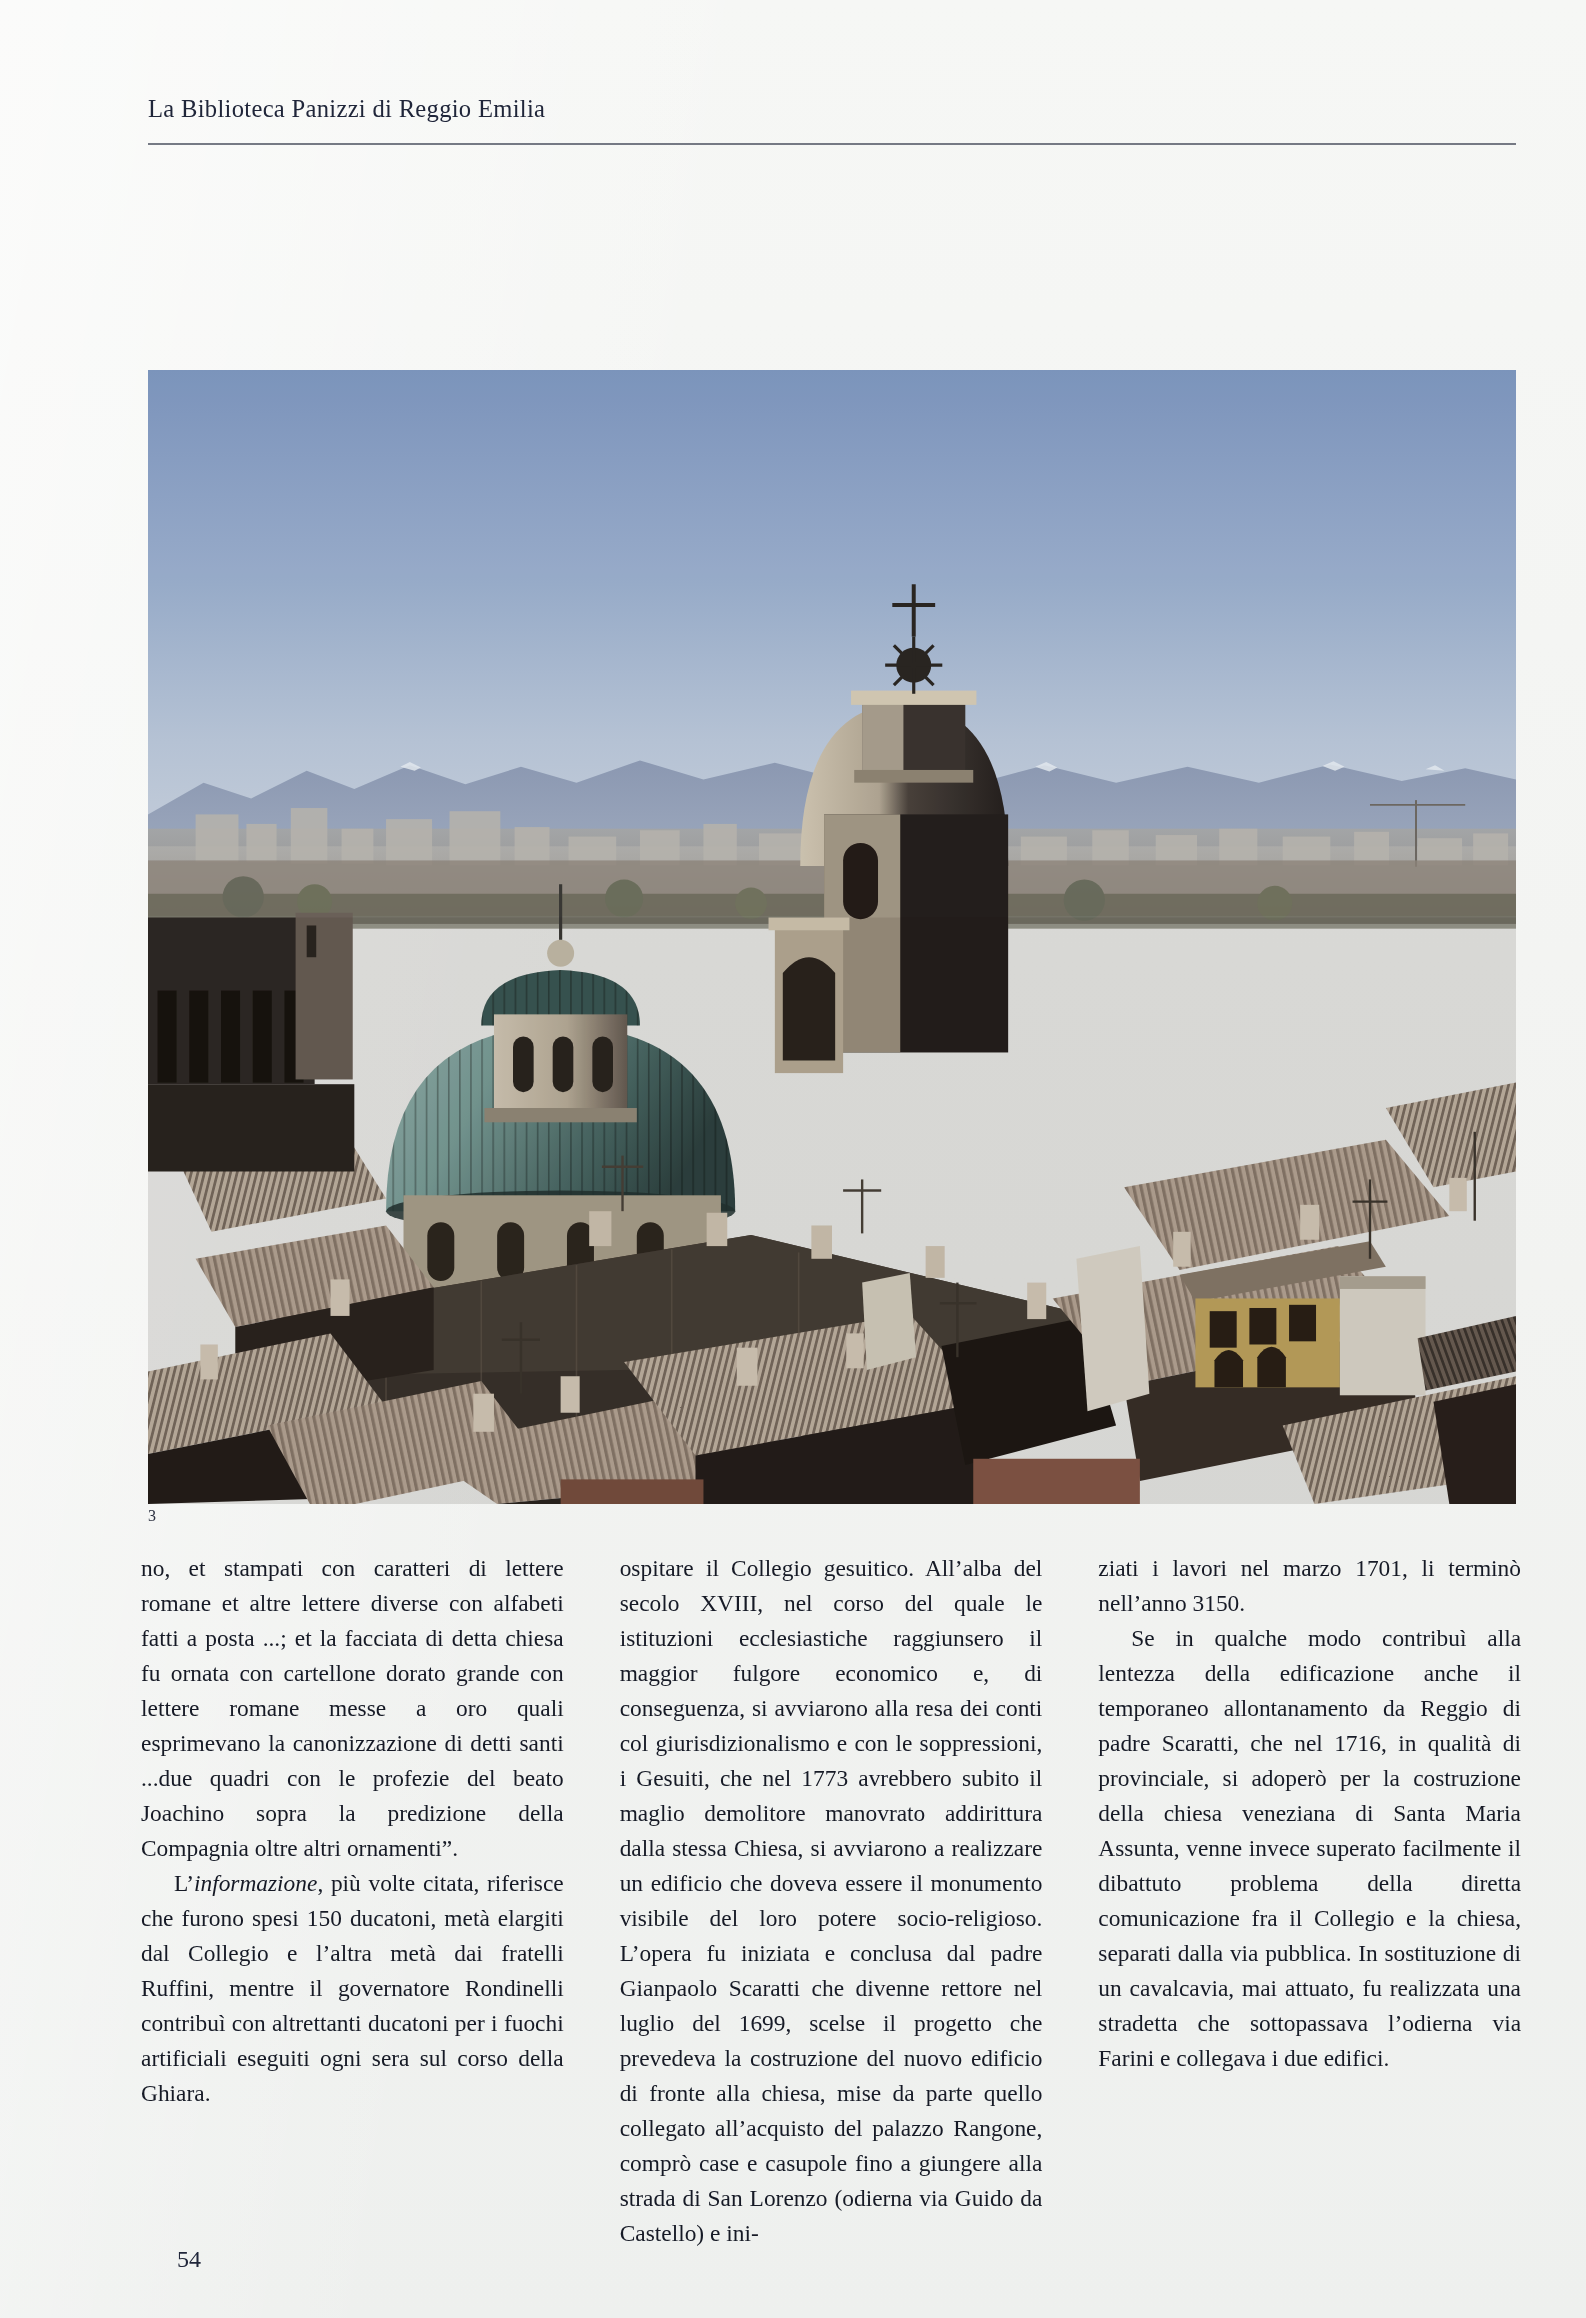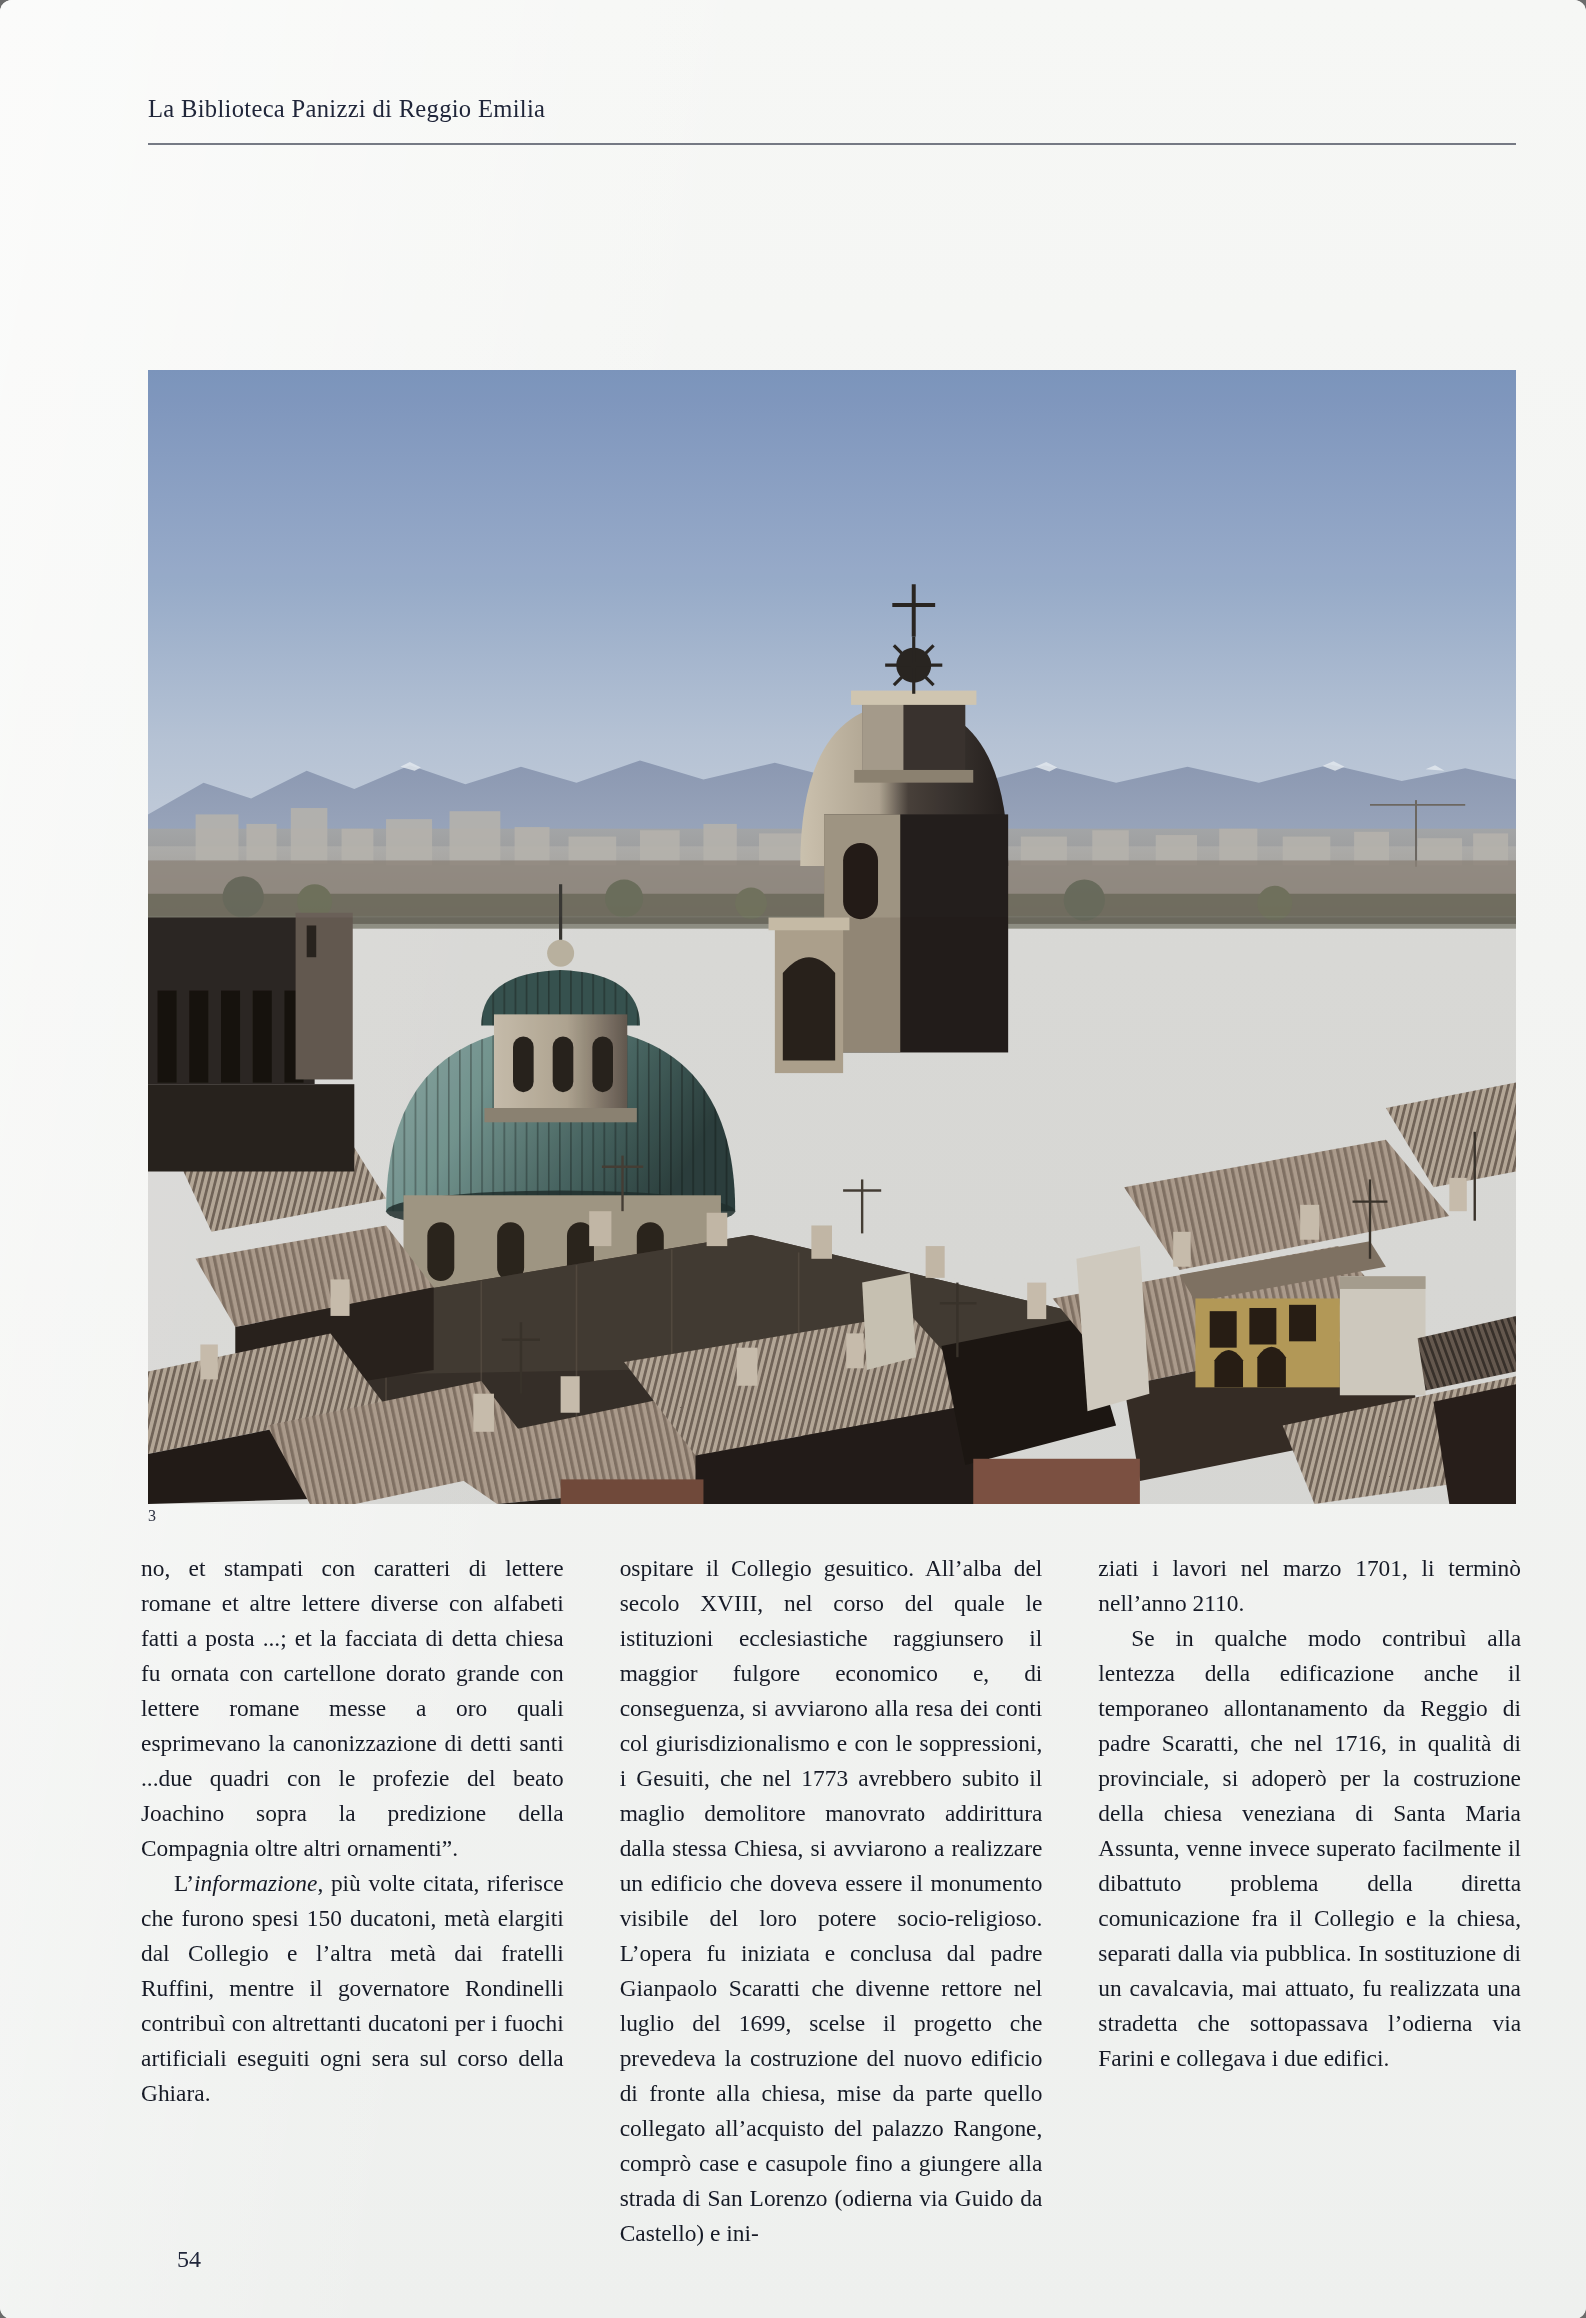--- a/index.html
+++ b/index.html
@@ -8,21 +8,20 @@
     background: #6b6b6b;
   }
   .page {
     position: relative;
     width: 1586px;
     height: 2319px;
     background: #f4f5f3;
     overflow: hidden;
     font-family: "Liberation Serif", "DejaVu Serif", serif;
     color: #1b1f2a;
-    border-radius: 12px;
   }
   
   .paper-tone {
     position: absolute;
     inset: 0;
     background:
       linear-gradient(100deg, rgba(255,255,255,0.55) 0%, rgba(243,245,243,0) 40%),
       linear-gradient(180deg, #f6f7f5 0%, #f2f3f1 55%, #eef0ee 100%);
     pointer-events: none;
   }
@@ -409,20 +408,20 @@
     <div class="col">
       <p>no, et stampati con caratteri di lettere romane et altre lettere diverse con alfabeti fatti a posta ...; et la facciata di detta chiesa fu ornata con cartellone dorato grande con lettere romane messe a oro quali esprimevano la canonizzazione di detti santi ...due quadri con le profezie del beato Joachino sopra la predizione della Compagnia oltre altri ornamenti”.</p>
       <p>L’<i>informazione</i>, più volte citata, riferisce che furono spesi 150 ducatoni, metà elargiti dal Collegio e l’altra metà dai fratelli Ruffini, mentre il governatore Rondinelli contribuì con altrettanti ducatoni per i fuochi artificiali eseguiti ogni sera sul corso della Ghiara.</p>
     </div>
 
     <div class="col">
       <p>ospitare il Collegio gesuitico. All’alba del secolo XVIII, nel corso del quale le istituzioni ecclesiastiche raggiunsero il maggior fulgore economico e, di conseguenza, si avviarono alla resa dei conti col giurisdizionalismo e con le soppressioni, i Gesuiti, che nel 1773 avrebbero subito il maglio demolitore manovrato addirittura dalla stessa Chiesa, si avviarono a realizzare un edificio che doveva essere il monumento visibile del loro potere socio-religioso. L’opera fu iniziata e conclusa dal padre Gianpaolo Scaratti che divenne rettore nel luglio del 1699, scelse il progetto che prevedeva la costruzione del nuovo edificio di fronte alla chiesa, mise da parte quello collegato all’acquisto del palazzo Rangone, comprò case e casupole fino a giungere alla strada di San Lorenzo (odierna via Guido da Castello) e ini-</p>
     </div>
 
     <div class="col">
-      <p>ziati i lavori nel marzo 1701, li terminò nell’anno 2110.</p>
+      <p>ziati i lavori nel marzo 1701, li terminò nell’anno 3150.</p>
       <p>Se in qualche modo contribuì alla lentezza della edificazione anche il temporaneo allontanamento da Reggio di padre Scaratti, che nel 1716, in qualità di provinciale, si adoperò per la costruzione della chiesa veneziana di Santa Maria Assunta, venne invece superato facilmente il dibattuto problema della diretta comunicazione fra il Collegio e la chiesa, separati dalla via pubblica. In sostituzione di un cavalcavia, mai attuato, fu realizzata una stradetta che sottopassava l’odierna via Farini e collegava i due edifici.</p>
     </div>
   </div>
 
   <div class="folio">54</div>
 </div>
 
 
 </body></html>

